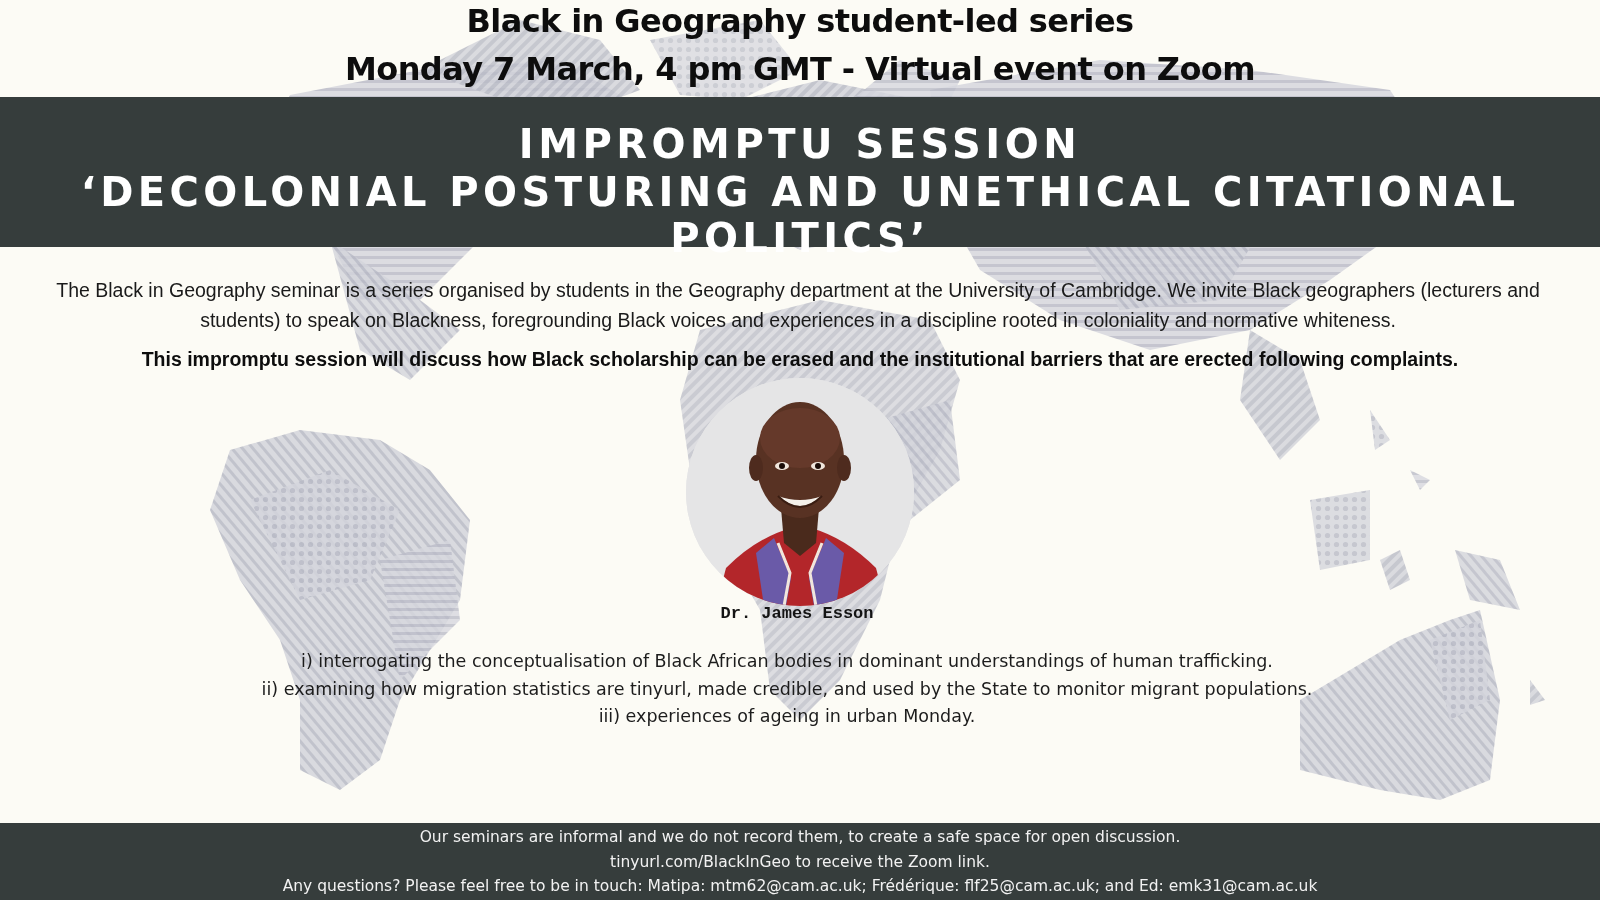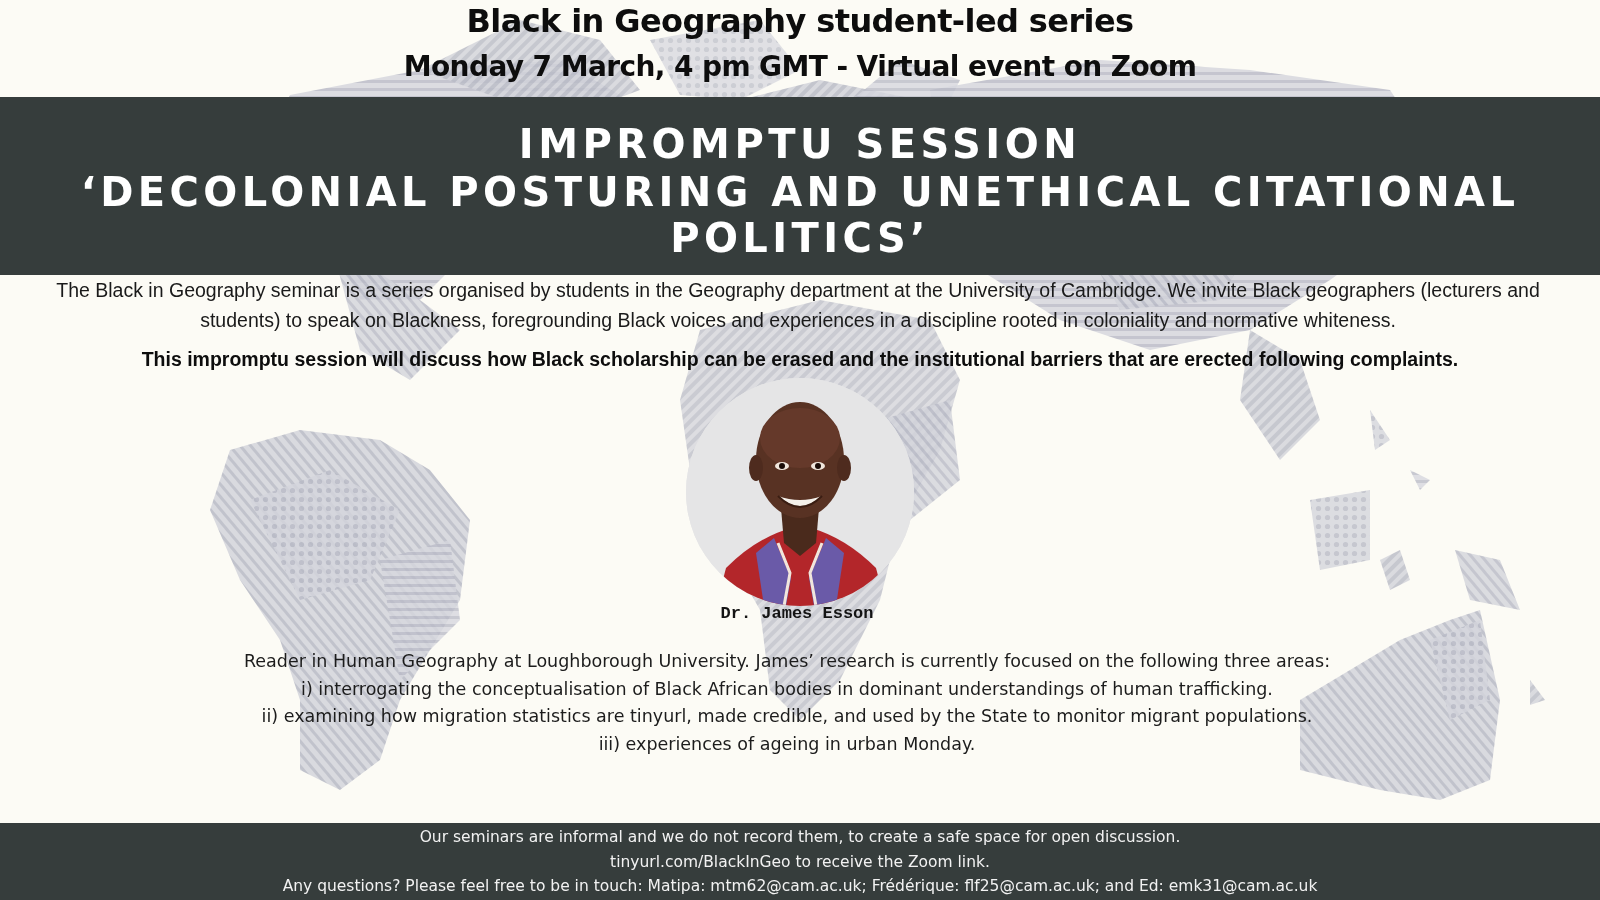--- a/index.html
+++ b/index.html
@@ -22,26 +22,26 @@
     }
     .series-title {
       position: absolute; left: 0; right: 0; top: 2px;
       font-family: "DejaVu Sans", sans-serif;
       font-weight: bold; font-size: 32px; letter-spacing: -0.6px;
       color: #0d0d0d;
     }
     .event-line {
       position: absolute; left: 0; right: 0; top: 50px;
       font-family: "DejaVu Sans", sans-serif;
-      font-weight: bold; font-size: 28px; letter-spacing: -0.6px;
+      font-weight: bold; font-size: 32px; letter-spacing: -0.6px;
       color: #0d0d0d;
     }
 
     .title-banner {
-      position: absolute; left: 0; top: 97px; width: 1600px; height: 178px;
+      position: absolute; left: 0; top: 97px; width: 1600px; height: 150px;
       background: #363d3c;
       color: #ffffff; text-align: center;
     }
     .banner-line1 {
       position: absolute; left: 0; right: 0; top: 24px;
       font-family: "DejaVu Sans", sans-serif; font-weight: bold;
       font-size: 40px; letter-spacing: 4.5px;
     }
     .banner-line2 {
       position: absolute; left: 0; right: 0; top: 72px;
@@ -183,21 +183,20 @@
       <circle cx="96" cy="88" r="3" fill="#1a0c08"></circle>
       <circle cx="132" cy="88" r="3" fill="#1a0c08"></circle>
 
       <path d="M92,118 Q114,138 136,118 Q114,126 92,118 Z" fill="#f4f0ea"></path>
       <path d="M92,118 Q114,140 136,118" stroke="#3a1d12" stroke-width="2" fill="none"></path>
     </svg>
   </div>
   <div class="speaker-name">Dr. James Esson</div>
 
   <div class="bio">
-    <div>Reader in Human Geography at Loughborough University. James’ research is currently focused on the following three areas:</div>
     <div>i) interrogating the conceptualisation of Black African bodies in dominant understandings of human trafficking.</div>
     <div>ii) examining how migration statistics are tinyurl, made credible, and used by the State to monitor migrant populations.</div>
     <div>iii) experiences of ageing in urban Monday.</div>
   </div>
 
   <div class="footer">
     <div>Our seminars are informal and we do not record them, to create a safe space for open discussion.</div>
     <div>tinyurl.com/BlackInGeo to receive the Zoom link.</div>
     <div>Any questions? Please feel free to be in touch: Matipa: mtm62@cam.ac.uk; Frédérique: flf25@cam.ac.uk; and Ed: emk31@cam.ac.uk</div>
   </div>

